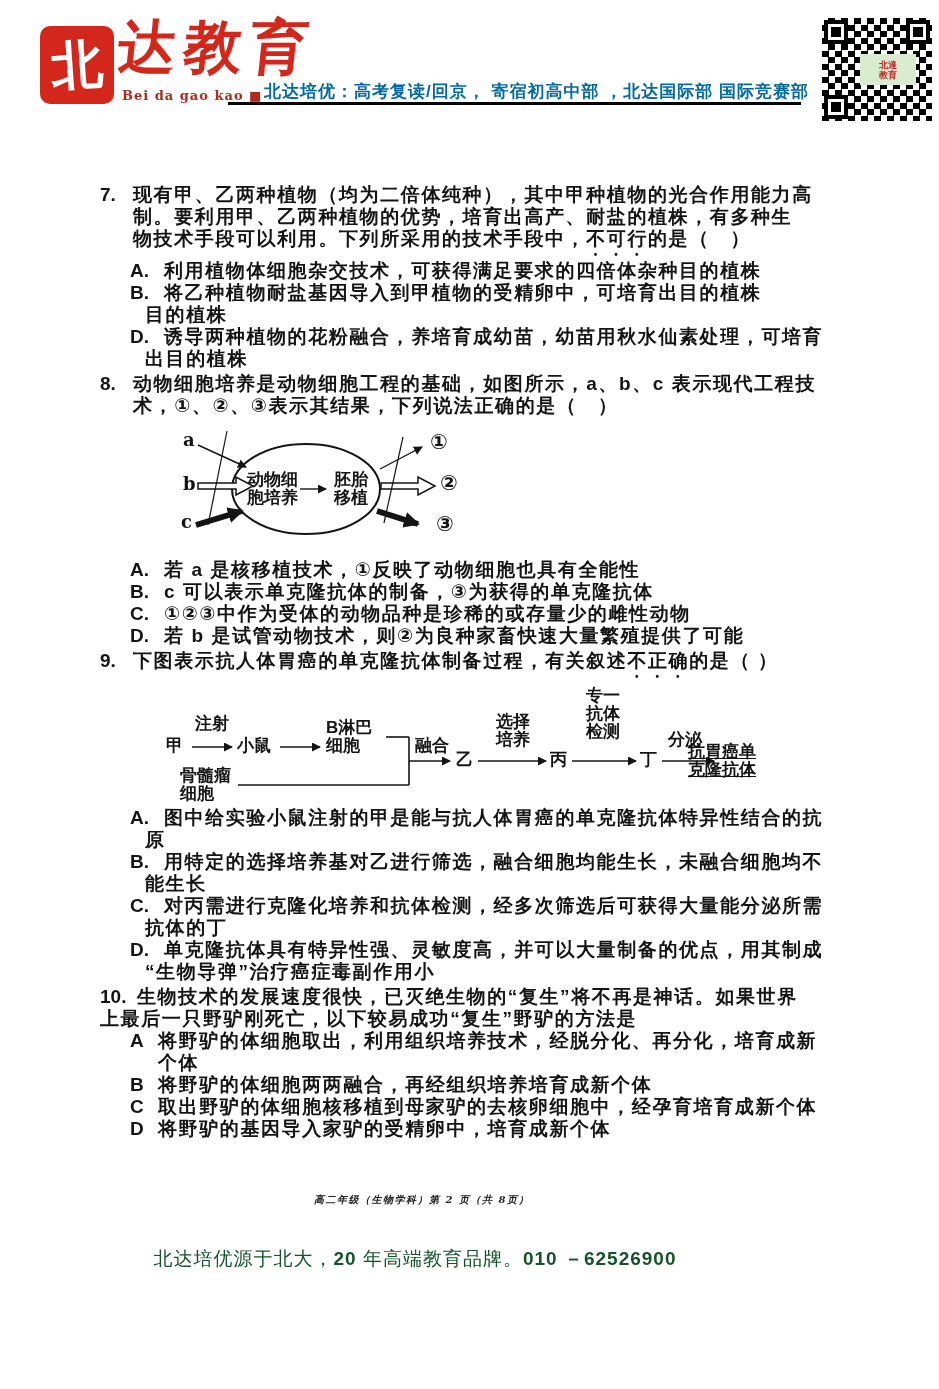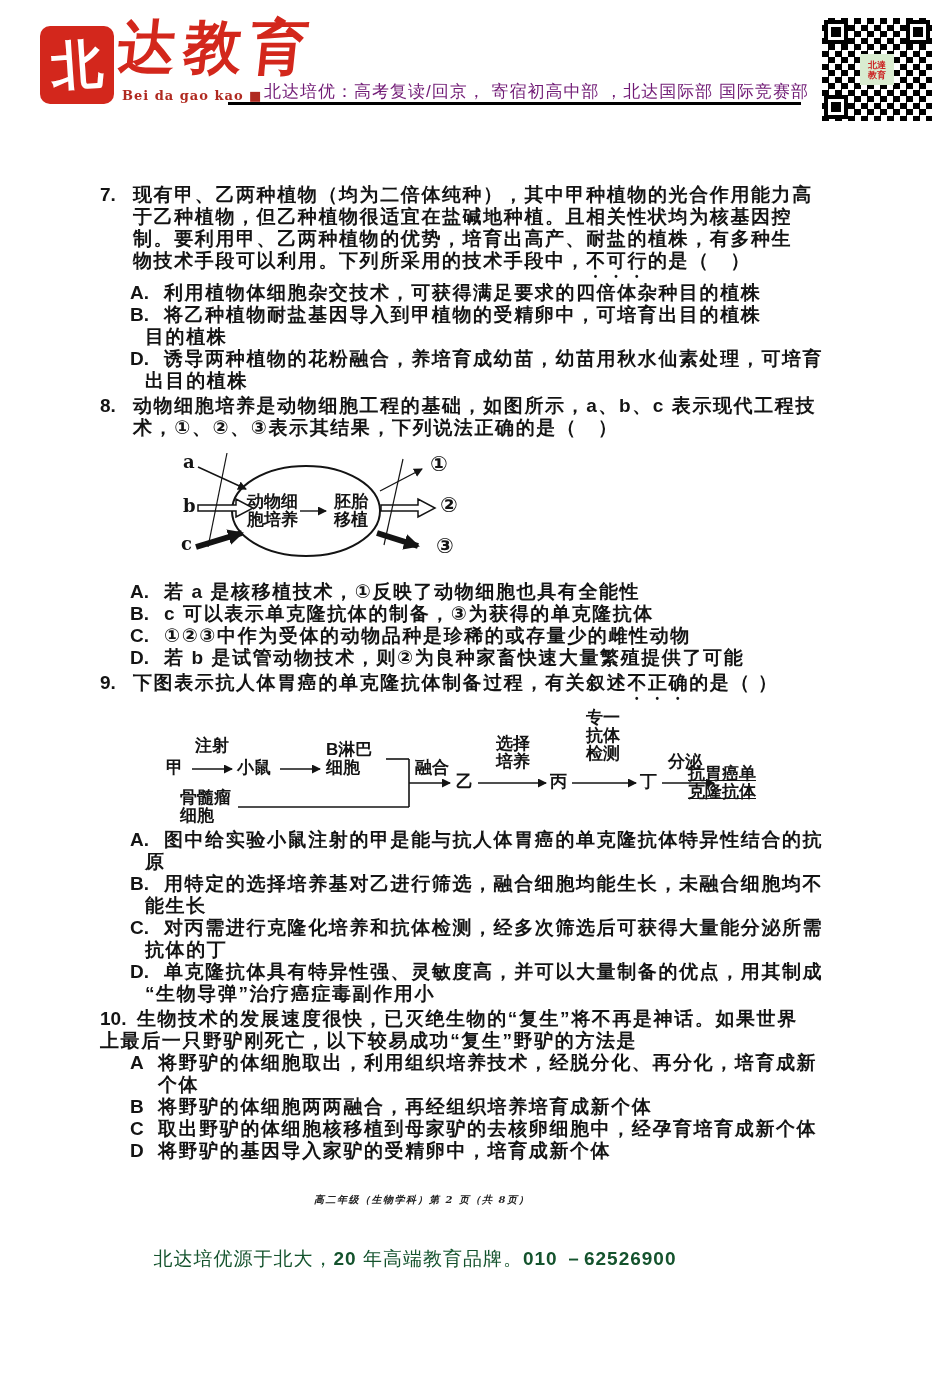--- a/index.html
+++ b/index.html
@@ -8,32 +8,32 @@
 
   
   .seal{position:absolute;left:40px;top:26px;width:74px;height:78px;background:#d3271c;
         border-radius:10px;display:flex;align-items:center;justify-content:center;}
   .seal-char{color:#ffffff;font-size:52px;font-weight:700;font-family:"DejaVu Serif",serif;
         transform:rotate(-4deg);line-height:1;}
   .logotext{position:absolute;left:118px;top:16px;font-size:58px;color:#d3271c;font-weight:700;
         font-family:"DejaVu Serif",serif;transform:skewX(-6deg);letter-spacing:8px;line-height:1.1;}
   .logosub{position:absolute;left:122px;top:88px;font-size:13px;color:#b02a20;
         font-family:"DejaVu Serif",serif;font-weight:700;letter-spacing:1px;}
-  .tagline{position:absolute;left:264px;top:80px;font-size:17px;color:#701a75;font-weight:400;
+  .tagline{position:absolute;left:264px;top:80px;font-size:17px;color:#0369a1;font-weight:700;
         letter-spacing:1px;white-space:nowrap;}
   .rule{position:absolute;left:228px;top:102px;width:573px;height:3px;background:#000;}
 
   
   .qr{position:absolute;left:822px;top:18px;width:110px;height:103px;
       background-image:repeating-conic-gradient(#000 0% 25%, #fff 25% 50%);
       background-size:13px 13px;outline:2px solid #fff;}
   .qr .f{position:absolute;width:16px;height:16px;border:4px solid #000;background:#fff;}
   .qr .f::after{content:"";position:absolute;left:3px;top:3px;width:10px;height:10px;background:#000;}
   .qr .f1{left:2px;top:2px;} .qr .f2{right:2px;top:2px;} .qr .f3{left:2px;bottom:2px;}
-  .qrlabel{position:absolute;left:38px;top:36px;width:34px;height:31px;background:#d9ecd0;
+  .qrlabel{position:absolute;left:38px;top:36px;width:56px;height:31px;background:#d9ecd0;
       display:flex;flex-direction:column;align-items:center;justify-content:center;line-height:10px;}
   .qrlabel span{color:#c22;font-size:9px;font-weight:700;letter-spacing:0;}
 
   
   .content{position:absolute;left:100px;top:181px;width:730px;font-size:19px;line-height:22px;
         font-weight:700;letter-spacing:1.6px;}
   .q{margin-top:3px;}
   .qnum{display:inline-block;width:33px;letter-spacing:0;}
   .qnum10{display:inline-block;width:37px;letter-spacing:0;}
   .stemc{padding-left:33px;}
@@ -83,21 +83,20 @@
     <span class="qrlabel">
       <span>北達</span>
       <span>教育</span>
     </span>
   </div>
 
   <div class="content">
 
     <div class="q">
       <div><span class="qnum">7.</span><span>现有甲、乙两种植物（均为二倍体纯种），其中甲种植物的光合作用能力高</span></div>
-      <div class="stemc">于乙种植物，但乙种植物很适宜在盐碱地种植。且相关性状均为核基因控</div>
       <div class="stemc">制。要利用甲、乙两种植物的优势，培育出高产、耐盐的植株，有多种生</div>
       <div class="stemc"><span>物技术手段可以利用。下列所采用的技术手段中，</span><span class="emph">不可行</span><span>的是（　）</span></div>
       <div class="opt"><span class="olabel">A.</span><span>利用植物体细胞杂交技术，可获得满足要求的四倍体杂种目的植株</span></div>
       <div class="opt"><span class="olabel">B.</span><span>将乙种植物耐盐基因导入到甲植物的受精卵中，可培育出目的植株</span></div>
       <div class="optc">目的植株</div>
       <div class="opt"><span class="olabel">D.</span><span>诱导两种植物的花粉融合，养培育成幼苗，幼苗用秋水仙素处理，可培育</span></div>
       <div class="optc">出目的植株</div>
     </div>
 
     <div class="q">

